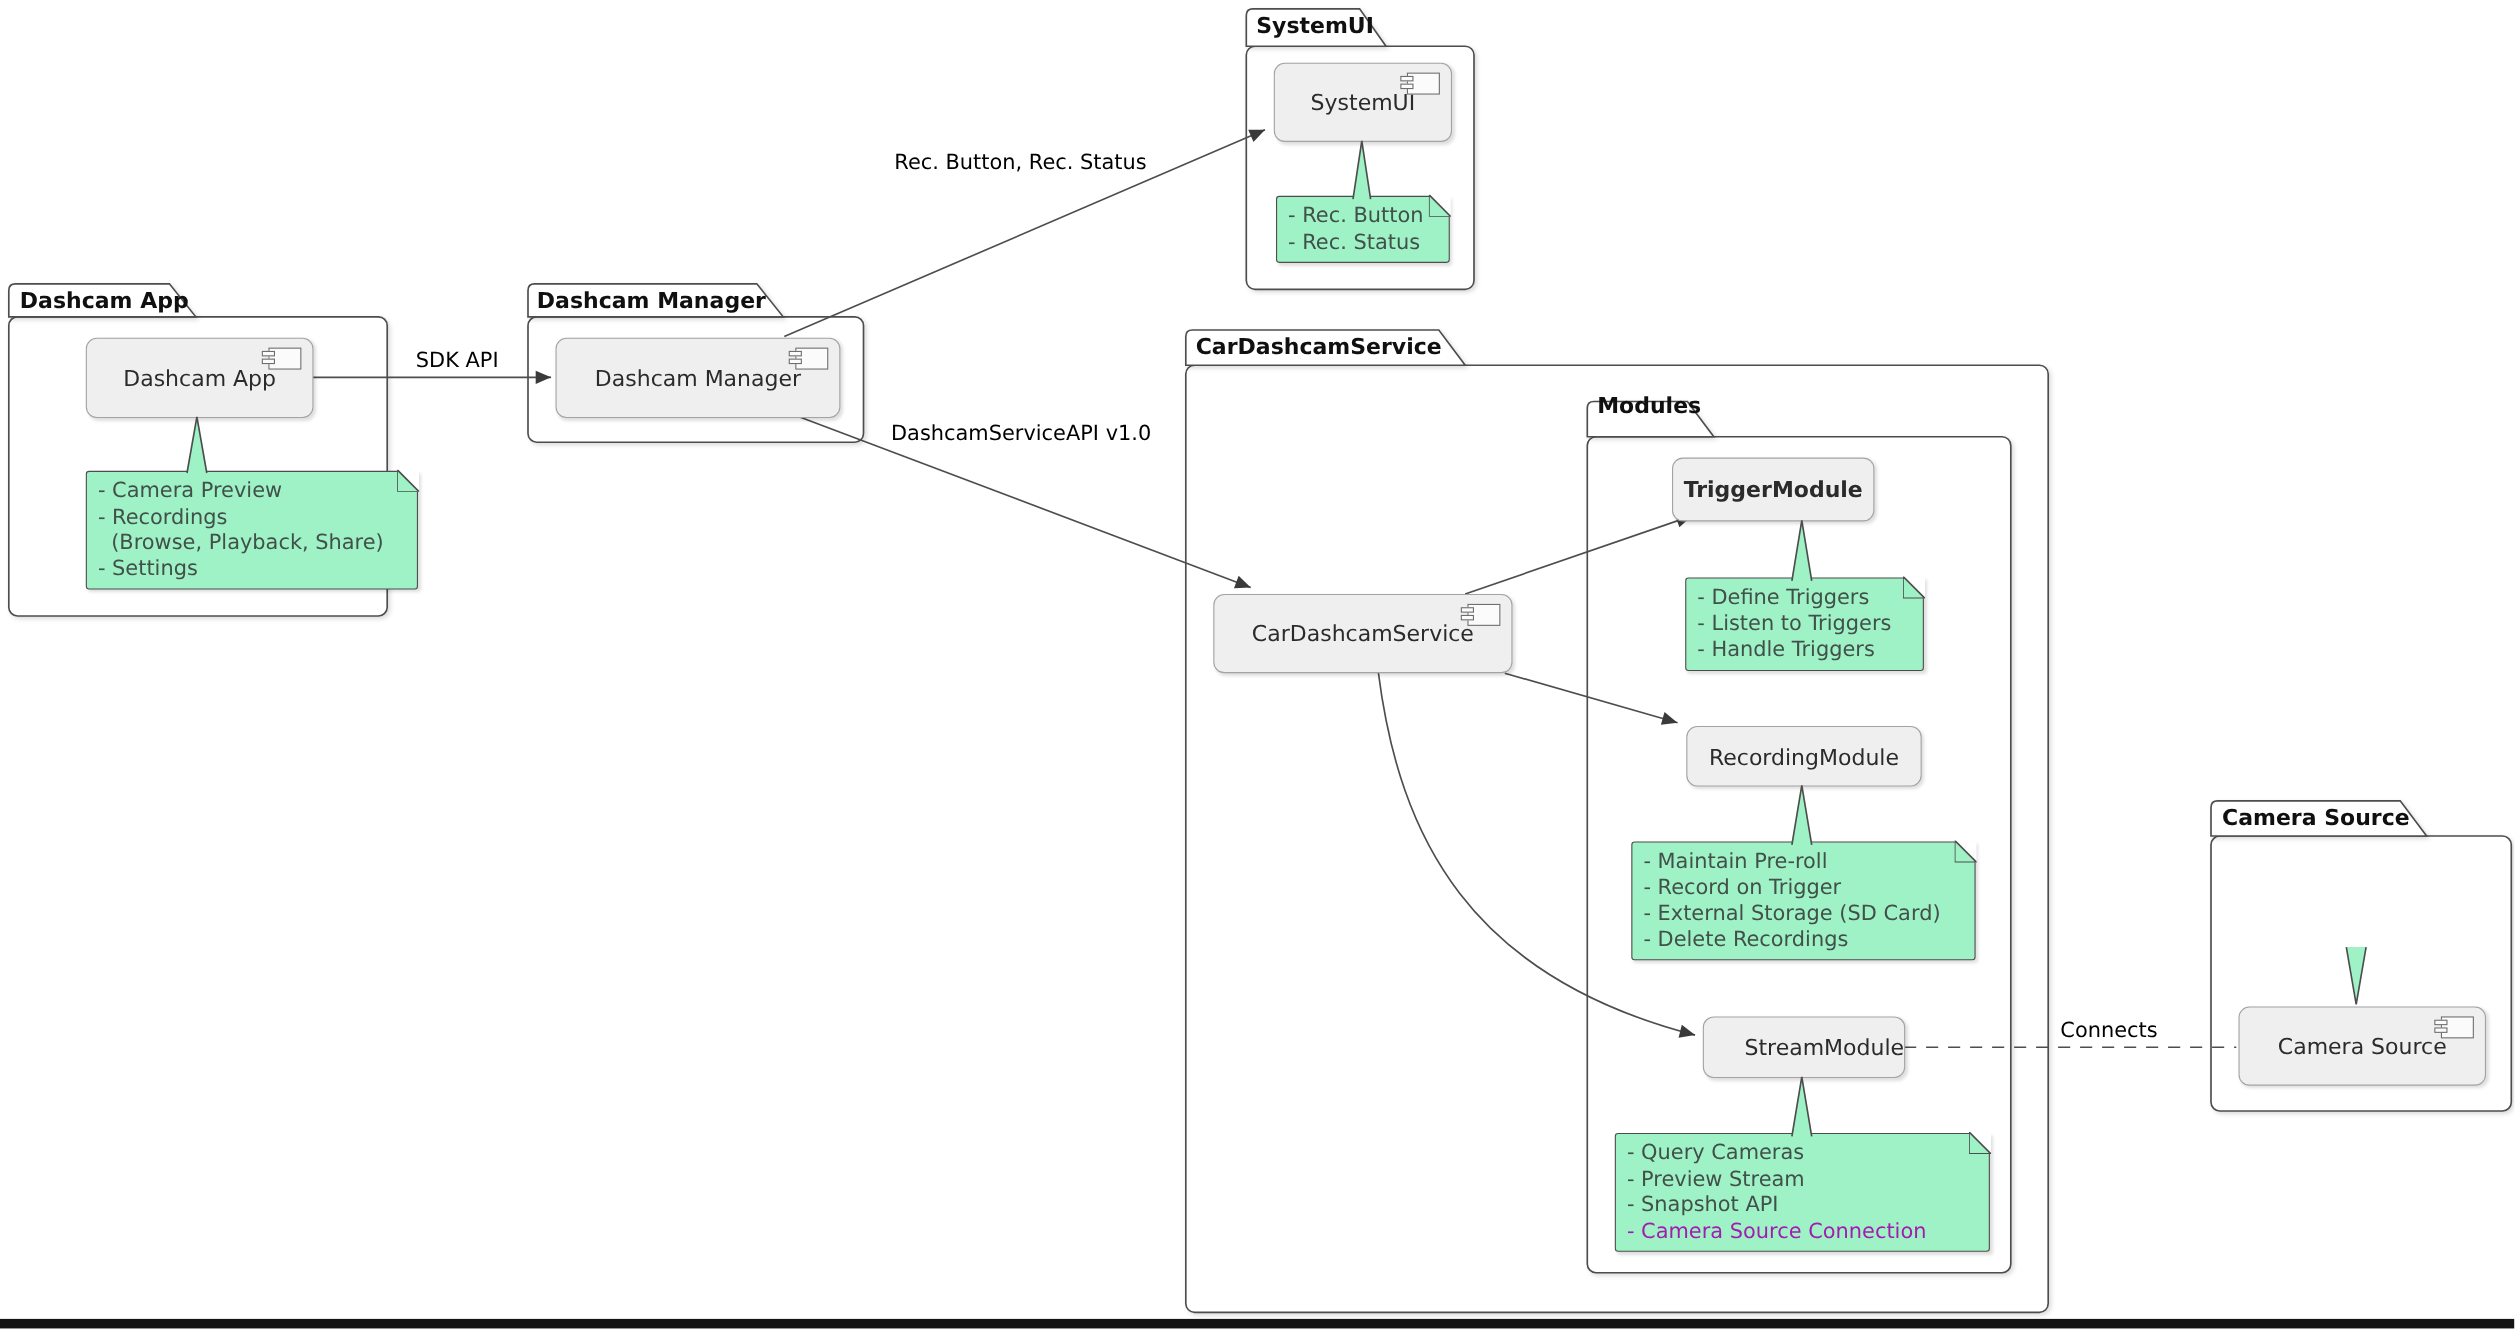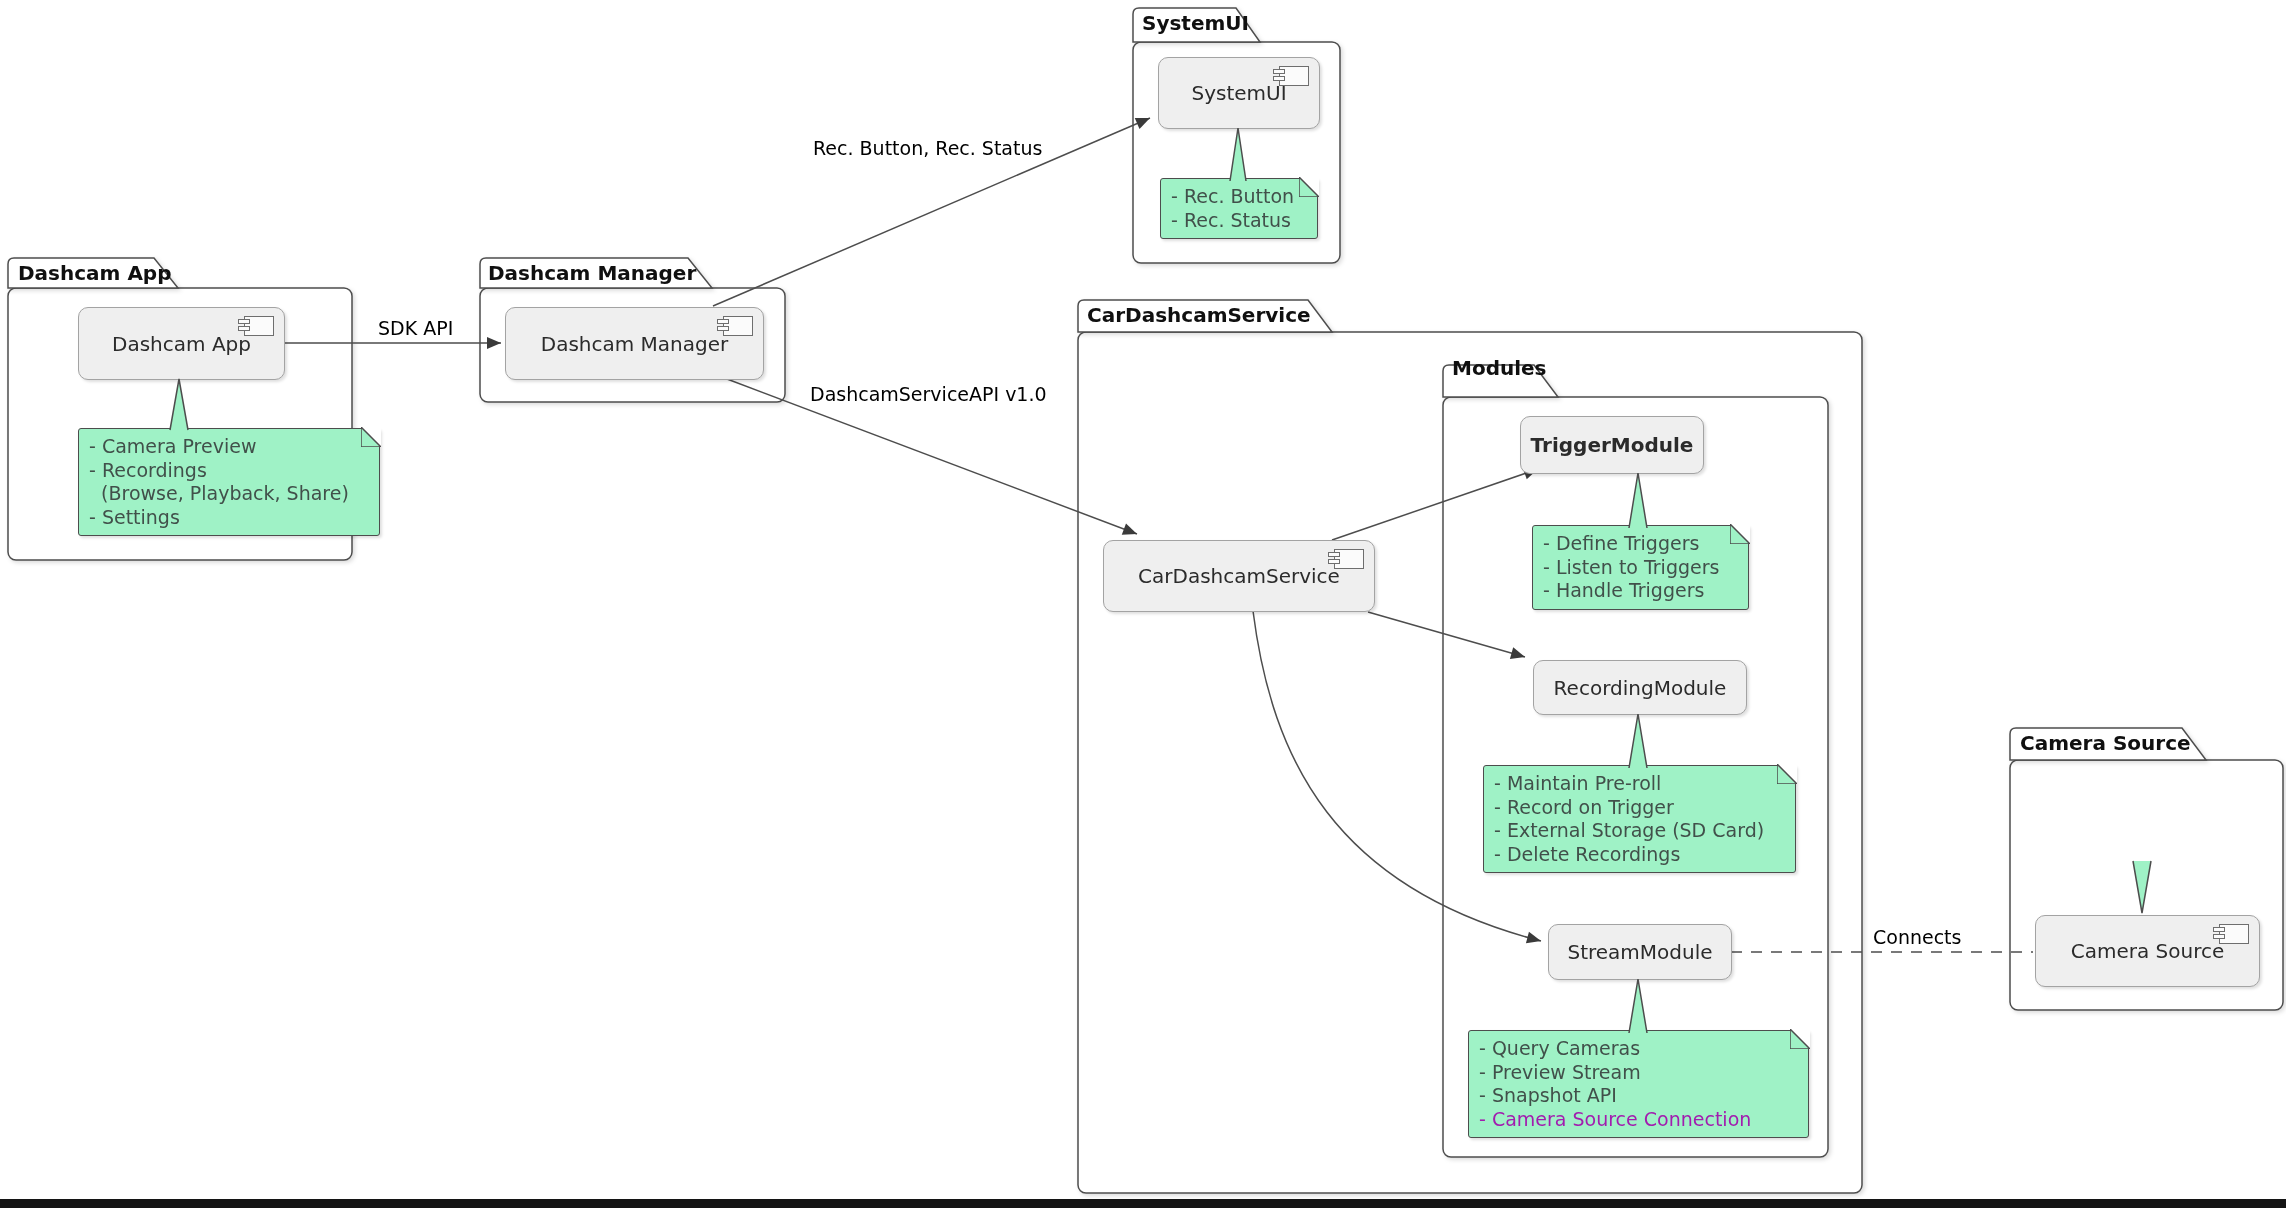--- a/index.html
+++ b/index.html
@@ -135,21 +135,21 @@
   </div>
 
   <div class="comp" style="left:1520px;top:416px;width:182px;height:56px;font-weight:bold;">
     <span>TriggerModule</span>
   </div>
 
   <div class="comp" style="left:1533px;top:660px;width:212px;height:53px;">
     <span>RecordingModule</span>
   </div>
 
-  <div class="comp" style="left:1548px;top:924px;width:182px;height:54px;">
+  <div class="comp" style="left:1548px;top:924px;width:182px;height:54px;justify-content:flex-end;">
     <span>StreamModule</span>
   </div>
 
   <div class="note" style="left:30px;top:428px;width:280px;margin-left:48px;">
     <svg class="fold">
         <polygon points="0,0 20,0 20,20" fill="#ffffff"></polygon>
         <polygon points="0,0 20,20 0,20" fill="var(--note-fill)" stroke="var(--note-border)" stroke-width="1.5"></polygon>
       </svg>
     <div class="ln">- Camera Preview</div>
     <div class="ln">- Recordings</div>

